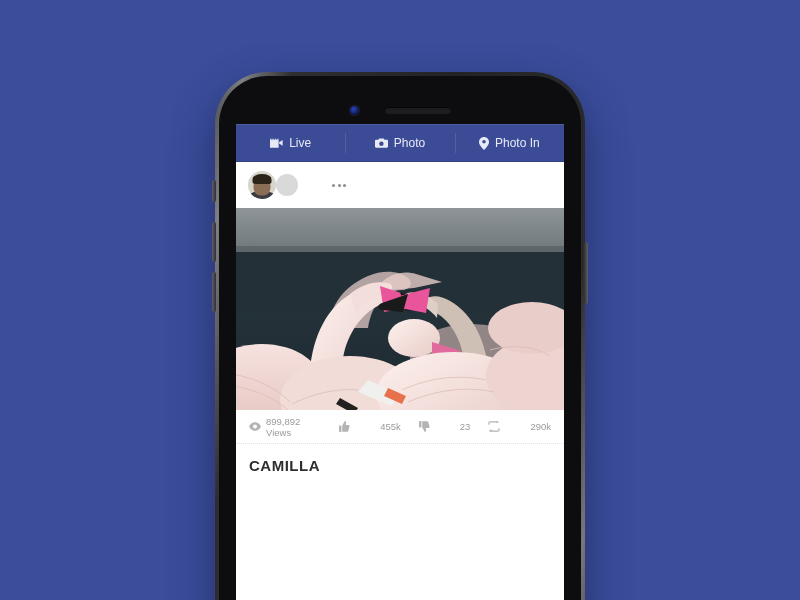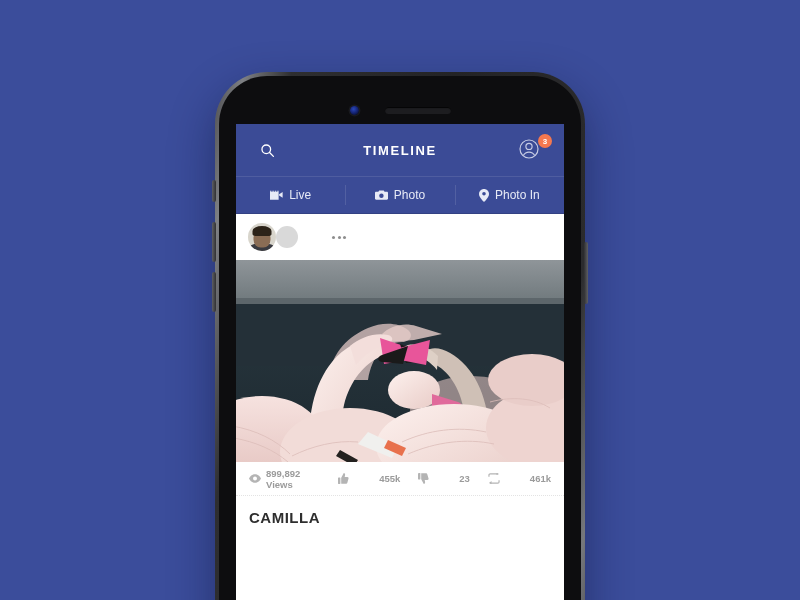--- a/index.html
+++ b/index.html
@@ -179,21 +179,20 @@
   .post-photo svg { display: block; width: 100%; height: 100%; }
 
   
   .stats {
     height: 34px;
     display: flex;
     align-items: center;
     padding: 4px 13px;
     border-bottom: 1px dotted #e3e3e3;
     background: #fff;
-    font-weight: bold;
   }
   .stat { display: flex; align-items: center; gap: 5px; font-size: 9.5px; color: #9b9b9b; }
   .stat-views { flex: 1; }
   .stat + .stat { margin-left: 18px; gap: 30px; }
 
   
   .caption {
     display: flex;
     padding: 12px 13px 0 13px;
     background: #fff;
@@ -218,41 +217,20 @@
 
   <div id="phone-inner">
 
     <div class="sensor-row">
       <div class="camera"></div>
       <div class="speaker"></div>
     </div>
 
     <div id="screen">
 
-      <div class="app-header">
-        <div class="hdr-icon">
-          <svg width="15" height="15" viewBox="0 0 16 16">
-            <circle cx="6.7" cy="6.7" r="4.6" fill="none" stroke="#ffffff" stroke-width="1.4"></circle>
-            <line x1="10.2" y1="10.2" x2="14.3" y2="14.3" stroke="#ffffff" stroke-width="1.4" stroke-linecap="round"></line>
-          </svg>
-        </div>
-
-        <div class="app-title">TIMELINE</div>
-
-        <div class="hdr-icon">
-          <div class="profile-wrap">
-            <svg width="24" height="24" viewBox="0 0 24 24">
-              <circle cx="11" cy="12" r="9" fill="none" stroke="#c6cbe4" stroke-width="1.2"></circle>
-              <circle cx="11" cy="9.4" r="3.1" fill="none" stroke="#c6cbe4" stroke-width="1.2"></circle>
-              <path d="M5.3 18.6a6.4 6.4 0 0 1 11.4 0" fill="none" stroke="#c6cbe4" stroke-width="1.2"></path>
-            </svg>
-            <div class="badge">3</div>
-          </div>
-        </div>
-      </div>
 
       <div class="action-bar">
 
         <div class="action-tab">
           <svg width="13" height="12" viewBox="0 0 14 12">
             <path d="M0 2.6h9.3V11H0z" fill="#e7eaf6"></path>
             <path d="M9.8 5.2L13.6 2.8v6.1L9.8 6.6z" fill="#e7eaf6"></path>
             <path d="M0 2.6h1.5v-1.3H0zM2.6 2.6h1.5v-1.3H2.6zM5.2 2.6h1.5v-1.3H5.2zM7.8 2.6h1.5v-1.3H7.8z" fill="#e7eaf6"></path>
           </svg>
           <span>Live</span>
@@ -380,21 +358,21 @@
           <span>23</span>
         </div>
 
         <div class="stat">
           <svg width="12" height="11" viewBox="0 0 13 12">
             <path d="M1 4V2.2C1 1.5 1.6 1 2.3 1H11" fill="none" stroke="#b4b4b4" stroke-width="1.3"></path>
             <path d="M12 8v1.8c0 .7-.6 1.2-1.3 1.2H2" fill="none" stroke="#b4b4b4" stroke-width="1.3"></path>
             <path d="M9.2 0L12 1l-2.8 1.3z" fill="#b4b4b4"></path>
             <path d="M3.8 8.7L1 11l2.8 1z" fill="#b4b4b4"></path>
           </svg>
-          <span>461k</span>
+          <span>290k</span>
         </div>
       </div>
 
       <div class="caption">
         <div class="caption-label">CAMILLA</div>
       </div>
 
     </div>
   </div>
 </div>

